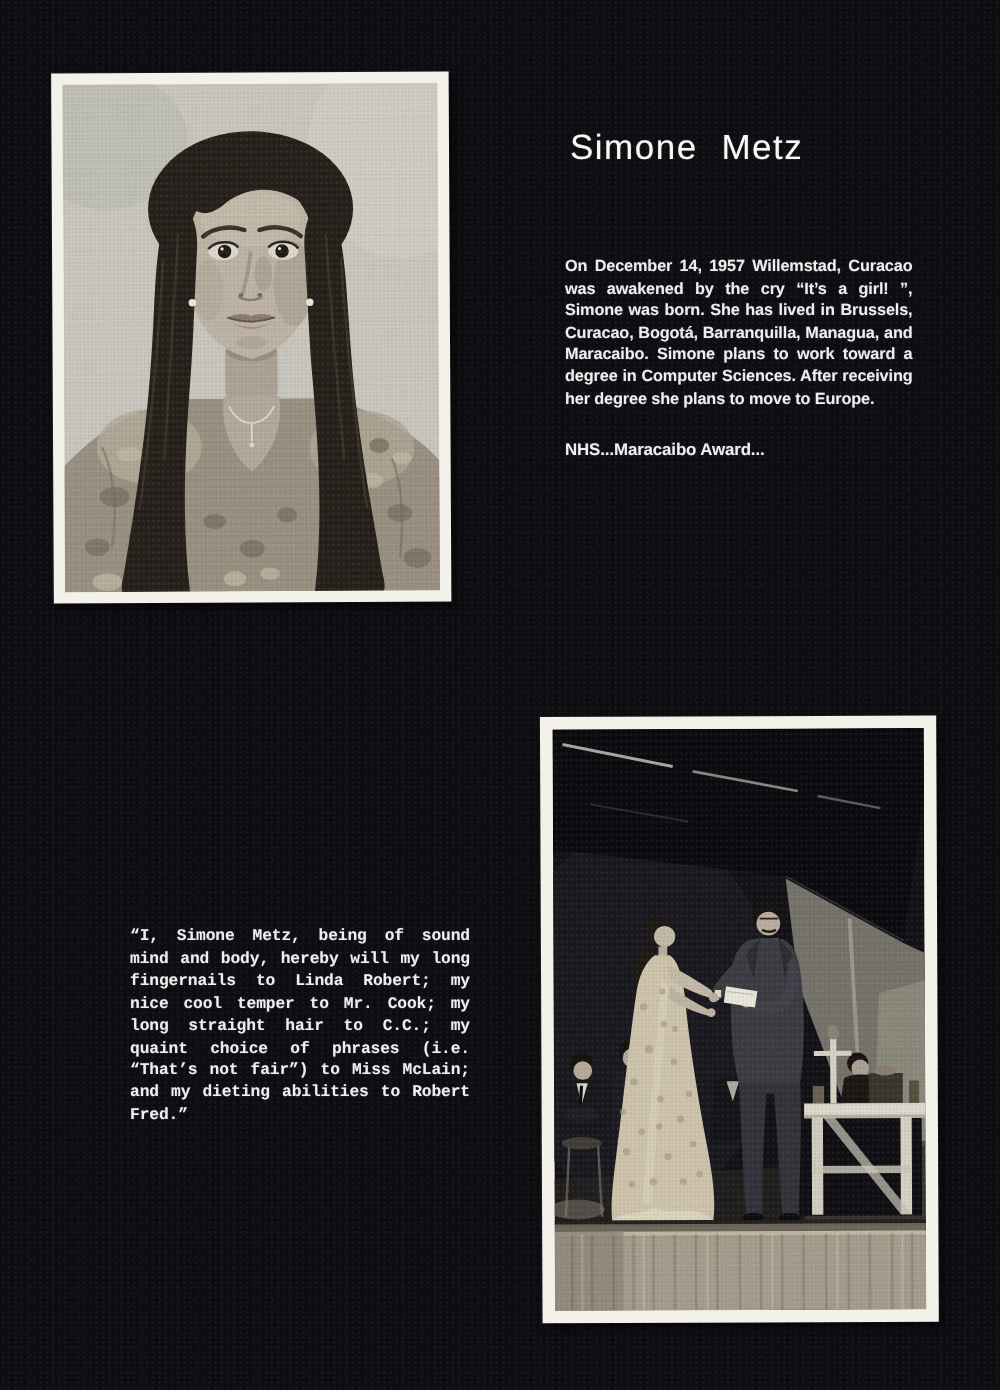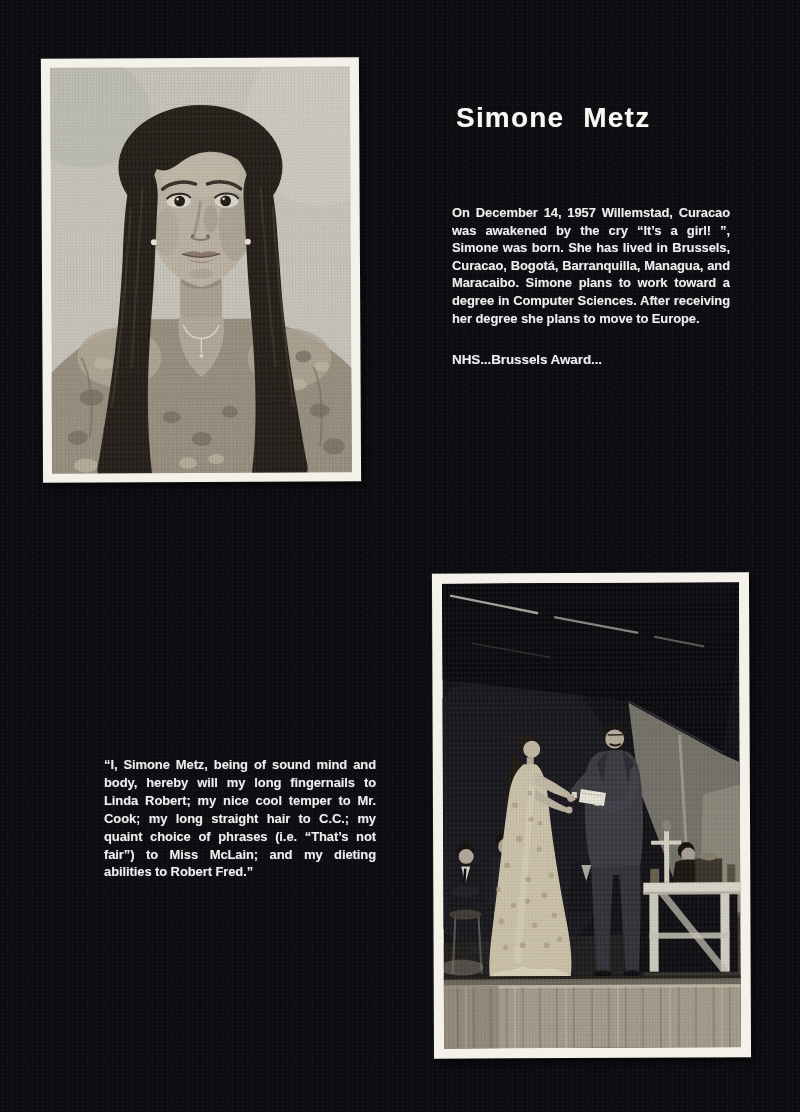--- a/index.html
+++ b/index.html
@@ -25,32 +25,32 @@
     position:absolute; inset:9px; pointer-events:none;
     background-image:
       radial-gradient(rgba(25,22,18,0.07) 1px, rgba(0,0,0,0) 1.1px),
       radial-gradient(rgba(255,255,252,0.06) 1px, rgba(0,0,0,0) 1.15px);
     background-size:3px 3px, 4px 5px;
     background-position:0 0, 1px 2px;
   }
   .ceremony .grain { inset:10px; }
   .name {
     position:absolute; left:456px; top:102px; margin:0;
-    color:#f8f8f4; font-size:28px; font-weight:bold;
+    color:#f8f8f4; font-size:28px; font-weight:normal;
     letter-spacing:1.2px; word-spacing:10px;
     text-shadow:0 0 1px rgba(255,255,255,0.4);
   }
   .copy {
     position:absolute; margin:0; color:#edefee; font-weight:bold;
     font-size:13px; line-height:17.6px; letter-spacing:-0.1px;
     text-align:justify; text-shadow:0 0 1px rgba(255,255,255,0.3);
   }
   .bio    { left:452px; top:204px; width:278px; }
   .honors { left:452px; top:351px; width:300px; text-align:left; font-size:13.5px; }
-  .will   { left:104px; top:756px; width:272px; line-height:17.9px; }
+  .will   { left:104px; top:740px; width:272px; line-height:17.9px;font-family:Liberation Mono, monospace; }
 </style>
 </head>
 <body>
 
 <div class="page">
 
   <figure class="photo portrait" style="margin:0;">
     <svg width="300" height="406" viewBox="0 0 300 406">
 
       <rect width="300" height="406" fill="#c7c5bc"></rect>
@@ -146,21 +146,21 @@
       <circle cx="103" cy="175" r="3" fill="#eae6db"></circle>
       <circle cx="197" cy="175" r="3" fill="#eae6db"></circle>
     </svg>
     <div class="grain"></div>
   </figure>
 
   <h1 class="name">Simone Metz</h1>
 
   <p class="copy bio">On December 14, 1957 Willemstad, Curacao was awakened by the cry “It’s a girl! ”, Simone was born. She has lived in Brussels, Curacao, Bogotá, Barranquilla, Managua, and Maracaibo. Simone plans to work toward a degree in Computer Sciences. After receiving her degree she plans to move to Europe.</p>
 
-  <p class="copy honors">NHS...Brussels Award...</p>
+  <p class="copy honors">NHS...Maracaibo Award...</p>
 
   <p class="copy will">“I, Simone Metz, being of sound mind and body, hereby will my long fingernails to Linda Robert; my nice cool temper to Mr. Cook; my long straight hair to C.C.; my quaint choice of phrases (i.e. “That’s not fair”) to Miss McLain; and my dieting abilities to Robert Fred.”</p>
 
   <figure class="photo ceremony" style="margin:0;">
     <svg width="297" height="465" viewBox="0 0 297 465">
       <rect width="297" height="465" fill="#121216"></rect>
       <ellipse cx="70" cy="230" rx="110" ry="150" fill="#1a1a1f" opacity="0.9"></ellipse>
 
       <g>
         <polygon points="186,120 280,172 297,180 297,334 246,338 196,205" fill="#75726a"></polygon>

